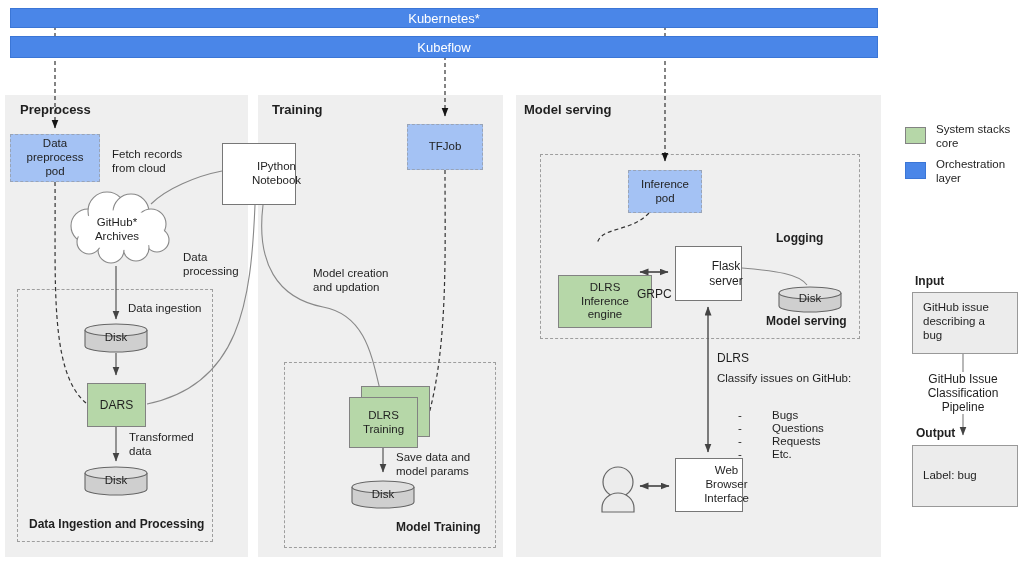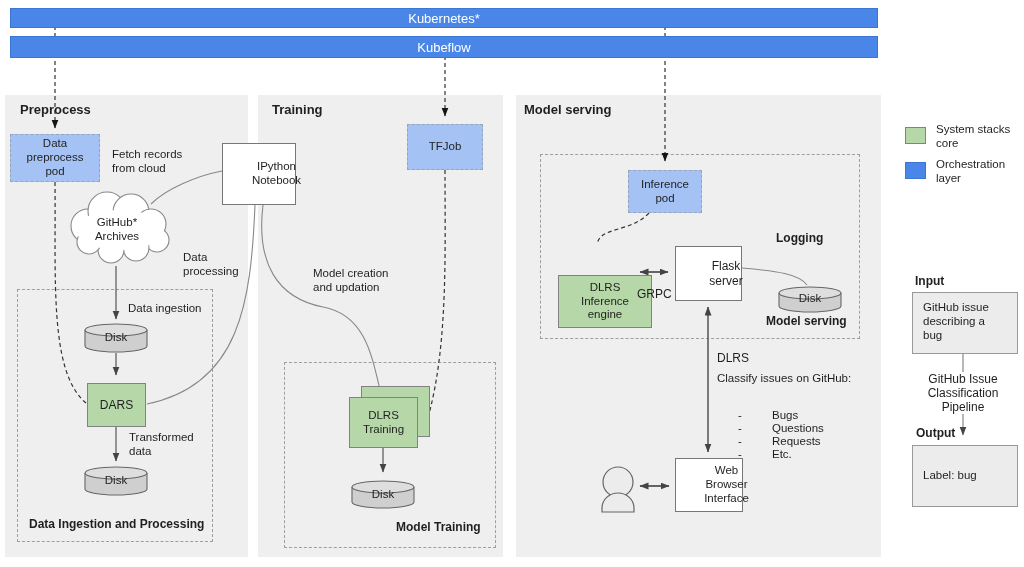--- a/index.html
+++ b/index.html
@@ -150,20 +150,21 @@
   <div class="flabel bold nowrap" style="left:29px;top:517px;font-size:12px;">Data Ingestion and Processing</div>
 
   <div class="node blue-dash" style="left:407px;top:124px;width:76px;height:46px;">
     <span>TFJob</span>
   </div>
   <div class="flabel" style="left:313px;top:267px;width:95px;">Model creation and updation</div>
   <div class="node green" style="left:361px;top:386px;width:69px;height:51px;"></div>
   <div class="node green" style="left:349px;top:397px;width:69px;height:51px;">
     <span>DLRS Training</span>
   </div>
+  <div class="flabel" style="left:396px;top:451px;width:95px;">Save data and model params</div>
   <div class="disk-label" style="left:352px;top:488px;">Disk</div>
   <div class="flabel bold nowrap" style="left:396px;top:520px;font-size:12px;">Model Training</div>
 
   <div class="node blue-dash" style="left:628px;top:170px;width:74px;height:43px;">
     <span>Inference pod</span>
   </div>
   <div class="node green" style="left:558px;top:247px;width:94px;height:53px;margin-top:28px;">
     <span>DLRS Inference engine</span>
   </div>
   <div class="node white" style="left:675px;top:246px;width:67px;height:55px;font-size:12px;">

